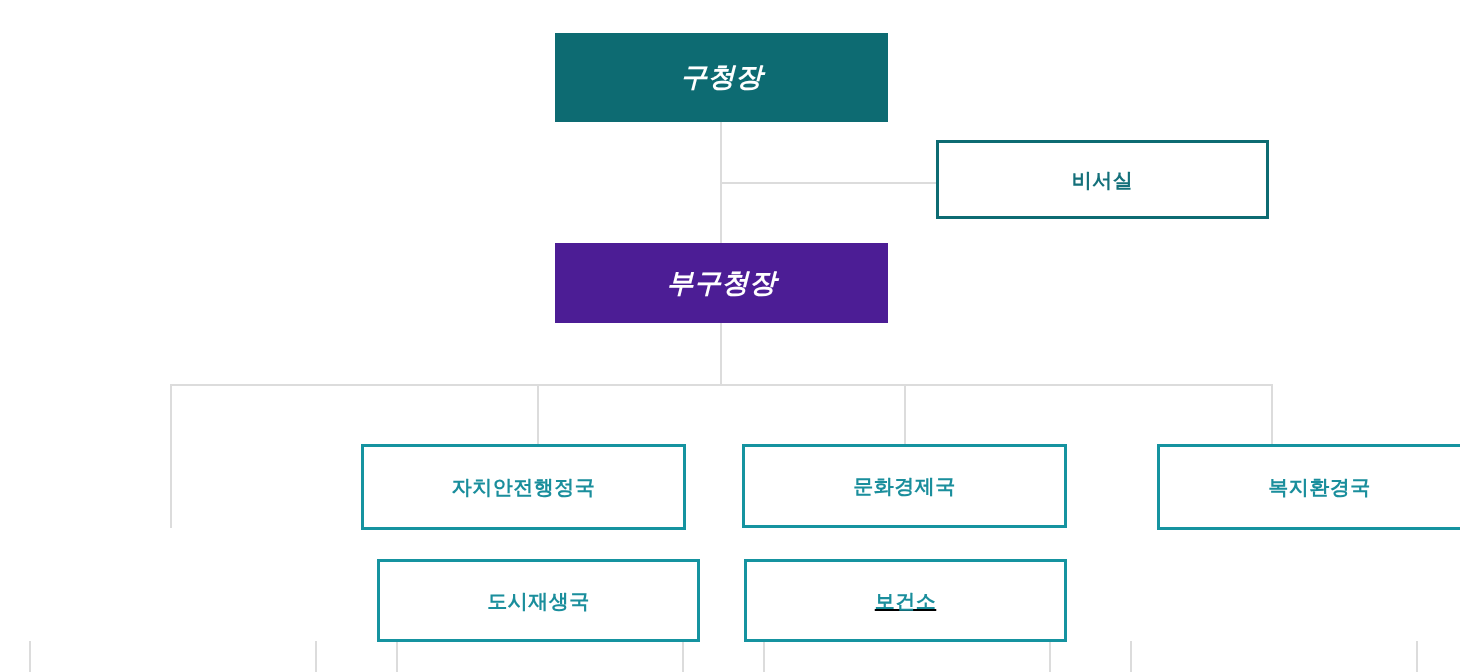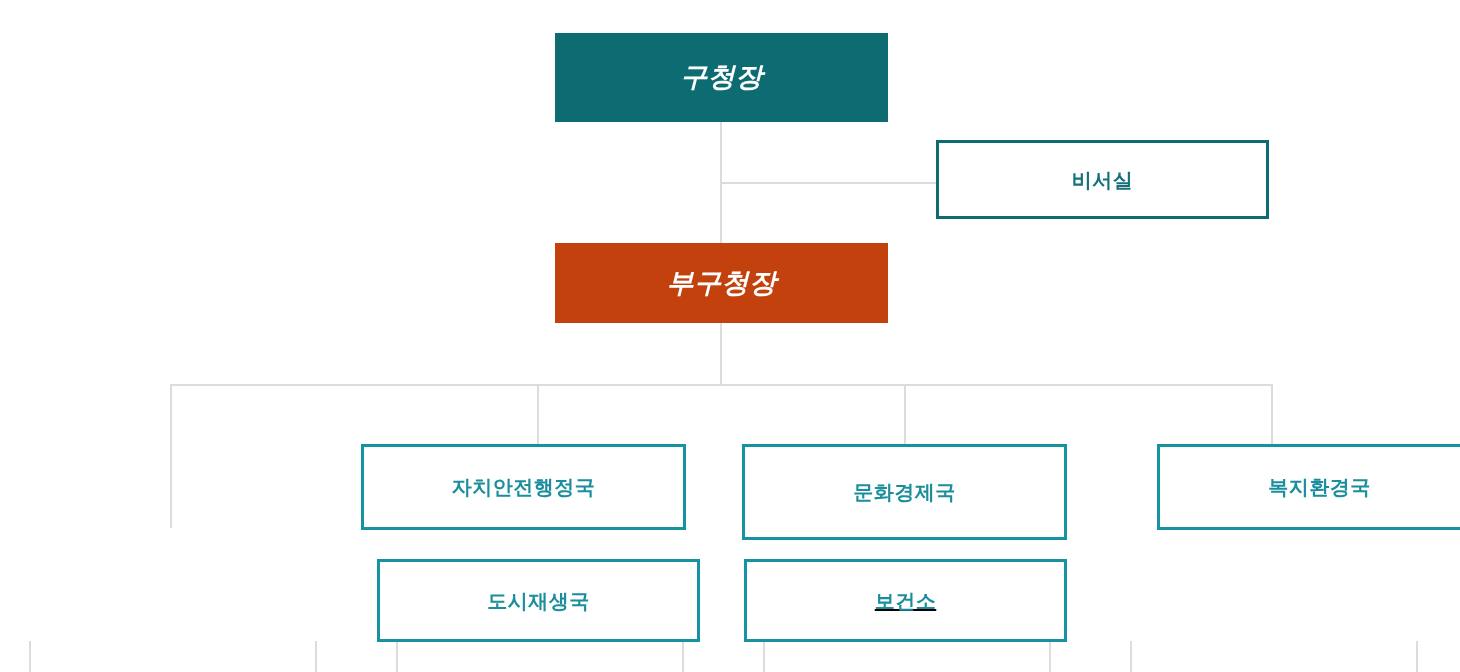--- a/index.html
+++ b/index.html
@@ -40,21 +40,21 @@
   .node-label {
     font-weight: bold;
     letter-spacing: 0.5px;
     line-height: 1.2;
     white-space: nowrap;
   }
 
   
   .node.filled .node-label { color: #ffffff; font-style: italic; }
   .node.level-1 { background: #0d6b72; }
-  .node.level-2 { background: #c2410c; }
+  .node.level-2 { background: #4c1d95; }
 
   
   .node.outlined { background: #ffffff; border: 3px solid #1593a0; }
   .node.outlined .node-label { color: #1a8e9c; }
   .node.outlined.dark { border-color: #0d6b72; }
   .node.outlined.dark .node-label { color: #14707a; }
 
   
   .node.level-1 .node-label { font-size: 27px; }
   .node.level-2 .node-label { font-size: 27px; }
@@ -100,21 +100,21 @@
   </div>
 
   <div class="node filled level-2" style="left:555px; top:243px; width:333px; height:80px;">
     <span class="node-label">부구청장</span>
   </div>
 
   <div class="node outlined bureau" style="left:361px; top:444px; width:325px; height:86px;">
     <span class="node-label">자치안전행정국</span>
   </div>
 
-  <div class="node outlined bureau" style="left:742px; top:444px; width:325px; height:96px;">
+  <div class="node outlined bureau" style="left:742px; top:444px; width:325px; height:84px;">
     <span class="node-label">문화경제국</span>
   </div>
 
   <div class="node outlined bureau" style="left:1109px; top:444px; width:325px; height:86px;margin-left:48px;">
     <span class="node-label">복지환경국</span>
   </div>
 
 
   <div class="node outlined bureau" style="left:377px; top:559px; width:323px; height:83px;">
     <span class="node-label">도시재생국</span>

